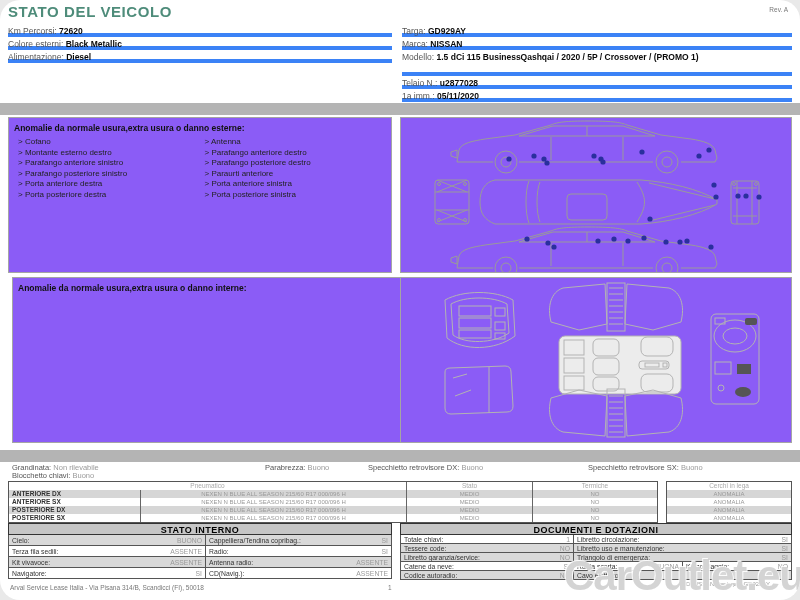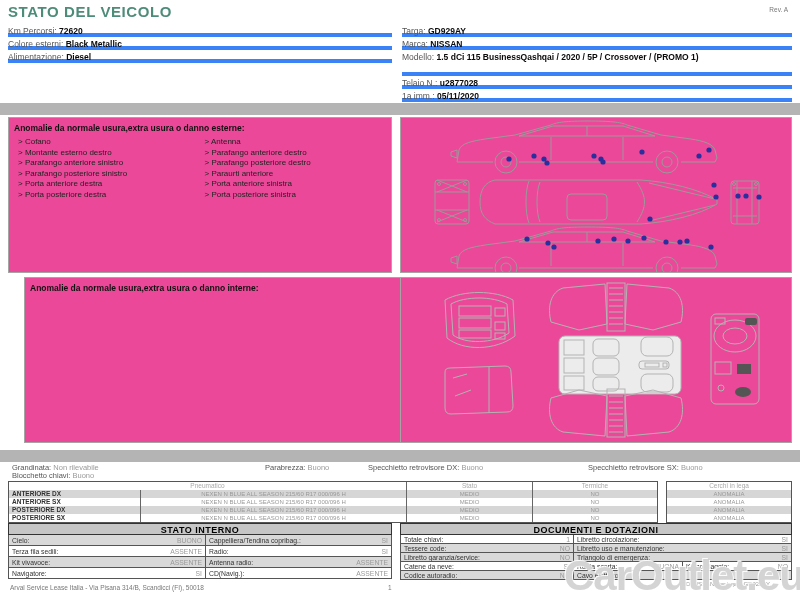--- a/index.html
+++ b/index.html
@@ -1,33 +1,33 @@
 <!DOCTYPE html>
 <html><head>
 <meta charset="utf-8">
 <style>
   * { margin:0; padding:0; box-sizing:border-box; }
   html,body { background:#e9e9e9; }
   body { font-family:"Liberation Sans", sans-serif; }
-  .page { position:relative; width:800px; height:600px; background:#ffffff; overflow:hidden; margin:0 auto; }
+  .page { position:relative; width:800px; height:600px; background:#ffffff; overflow:hidden; margin:0 auto;border-radius:20px; }
 
   .title { position:absolute; left:8px; top:3px; font-size:15px; font-weight:bold; color:#4e8c7a; letter-spacing:.6px; }
   .rev { position:absolute; right:12px; top:6px; font-size:6.5px; color:#777; }
 
   .hfield { position:absolute; border-bottom:4px solid #3b82f6; font-size:8.5px; color:#444; padding-top:2px; }
   .hfield .flabel { color:#555; }
   .hfield .fvalue { color:#0a0a0a; font-weight:bold; }
   .lcol { left:8px; width:384px; height:13px; }
   .rcol { left:402px; width:390px; height:13px; }
   .modello-wrap { height:26px; }
   .modello-wrap .inner { display:block; width:338px; line-height:11px; }
 
   .graybar { position:absolute; left:0; width:800px; height:12px; background:#b4b4b4; }
 
-  .box { position:absolute; border:1px solid #a5a5a5; background:#ec4899; }
+  .box { position:absolute; border:1px solid #a5a5a5; background:#8b5cf6; }
   .boxtitle { font-size:8.5px; font-weight:bold; color:#111; padding:5px 0 3px 5px; }
   .alist { display:flex; padding-left:9px; padding-top:1px; }
   .acol { width:188px; }
   .aitem { font-size:8px; color:#222; line-height:10.5px; white-space:nowrap; }
   .aitem::before { content:"> "; }
 
   svg .ln { stroke:#9a9a9a; stroke-width:1; fill:none; }
   svg .ln2 { stroke:#b3b3b3; stroke-width:1; fill:none; }
   svg .fillg { fill:#ececec; }
   svg .dk { fill:#555; stroke:none; }
@@ -203,21 +203,21 @@
           <circle class="dot" cx="227" cy="123" r="2.6"></circle>
         <circle class="dot" cx="243" cy="120" r="2.6"></circle>
           <circle class="dot" cx="265" cy="124" r="2.6"></circle>
         <circle class="dot" cx="279" cy="124" r="2.6"></circle>
           <circle class="dot" cx="286" cy="123" r="2.6"></circle>
         <circle class="dot" cx="310" cy="129" r="2.6"></circle>
       </g>
     </svg>
   </div>
 
-  <div class="box" style="left:24px; top:277px; width:397px; height:166px;">
+  <div class="box" style="left:12px; top:277px; width:397px; height:166px;">
     <div class="boxtitle">Anomalie da normale usura,extra usura o danno interne:</div>
   </div>
 
   <div class="box" style="left:400px; top:277px; width:392px; height:166px;">
     <svg width="390" height="164" viewBox="0 0 390 164">
 
       <g>
         <path class="ln2" d="M44,22 C62,12 94,12 112,22 L114,58 C94,73 62,73 46,60 Z"></path>
         <path class="ln2" d="M50,26 C64,18 92,18 106,26 L108,55 C92,66 64,66 52,57 Z"></path>
         <rect class="ln2" x="58" y="28" width="32" height="10"></rect>

